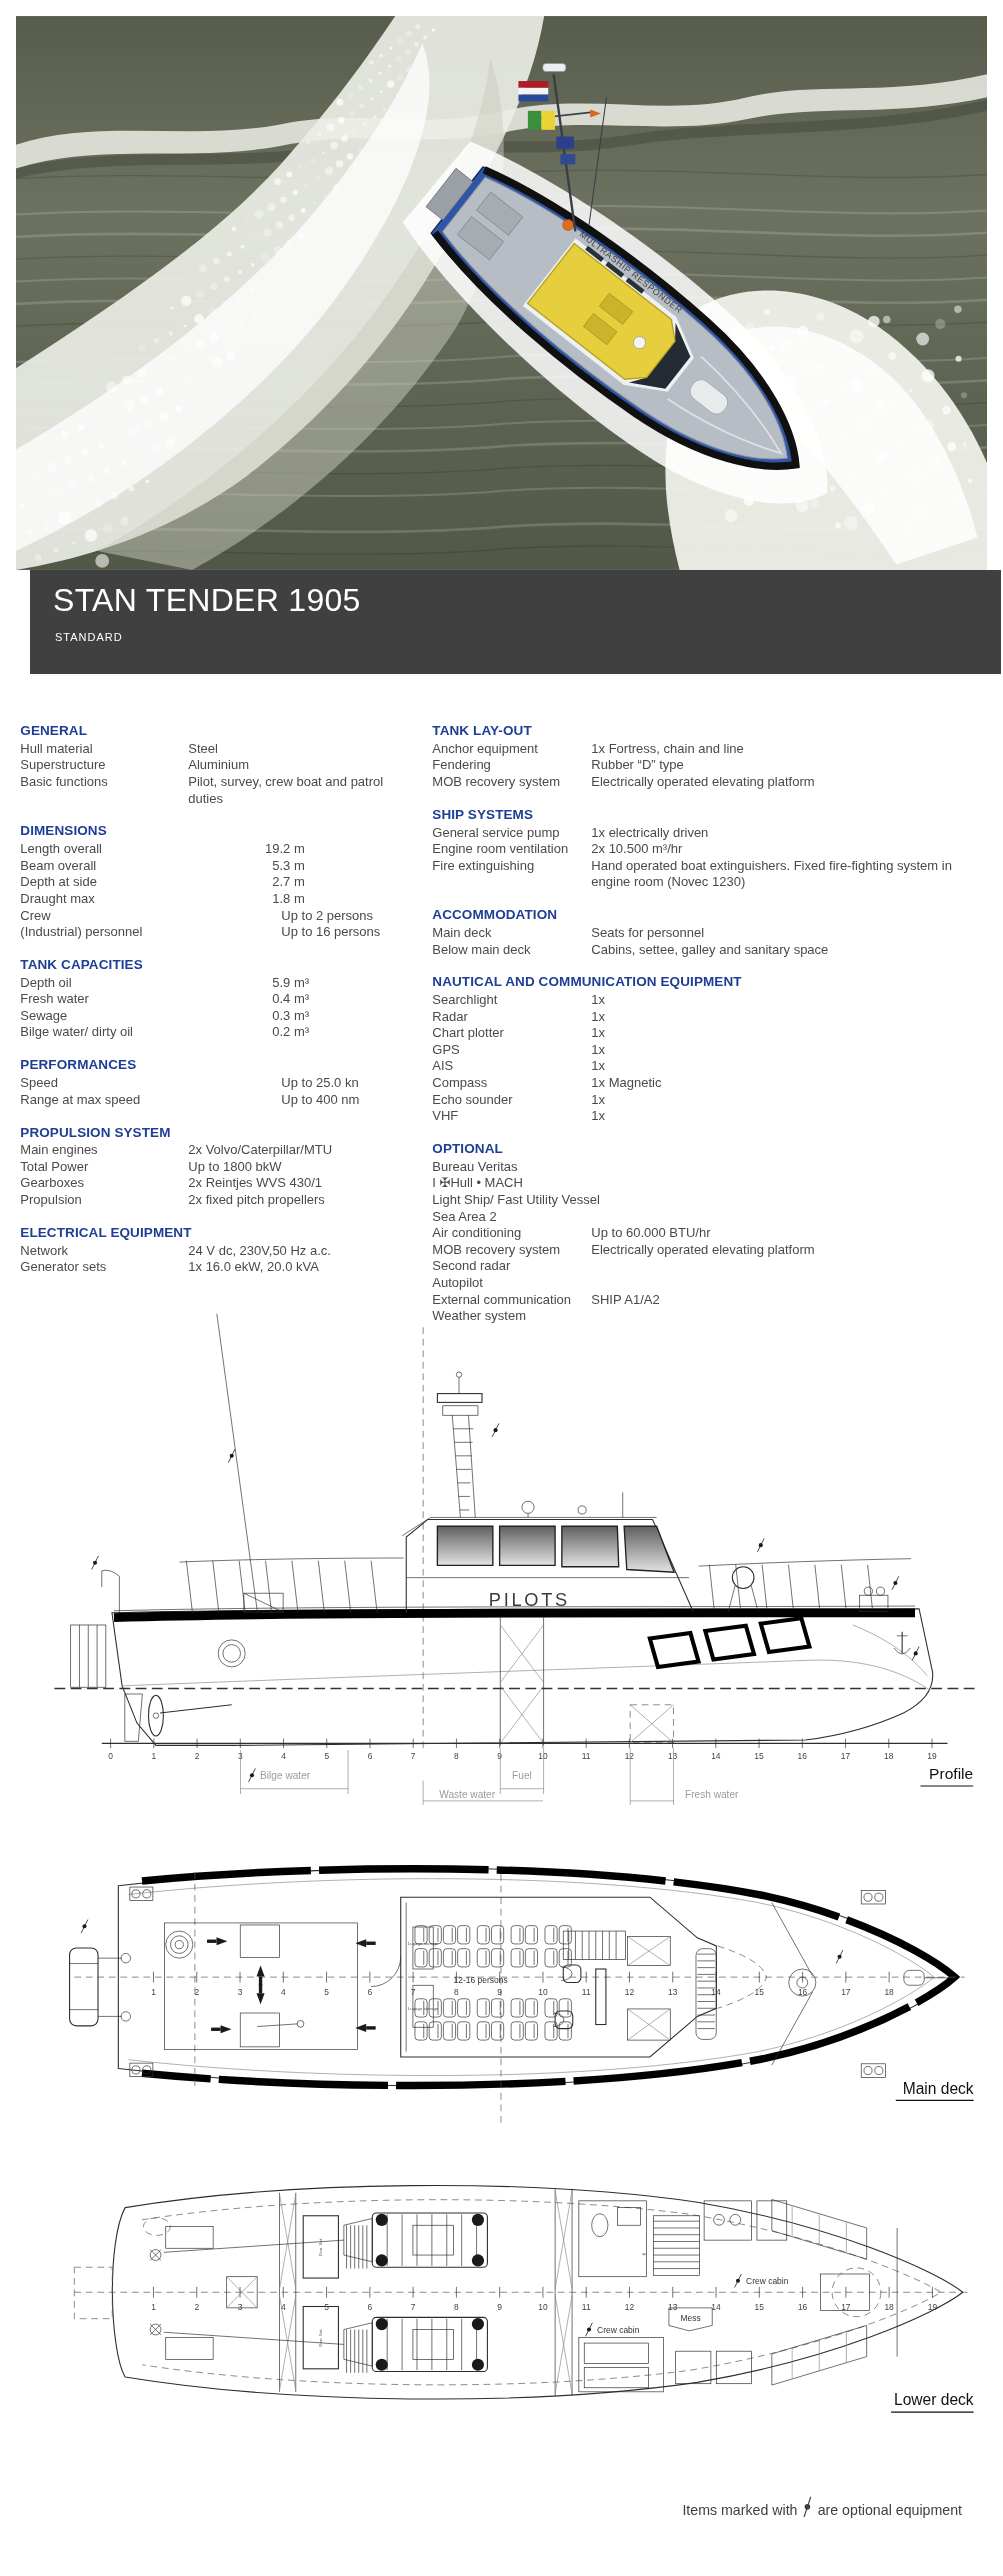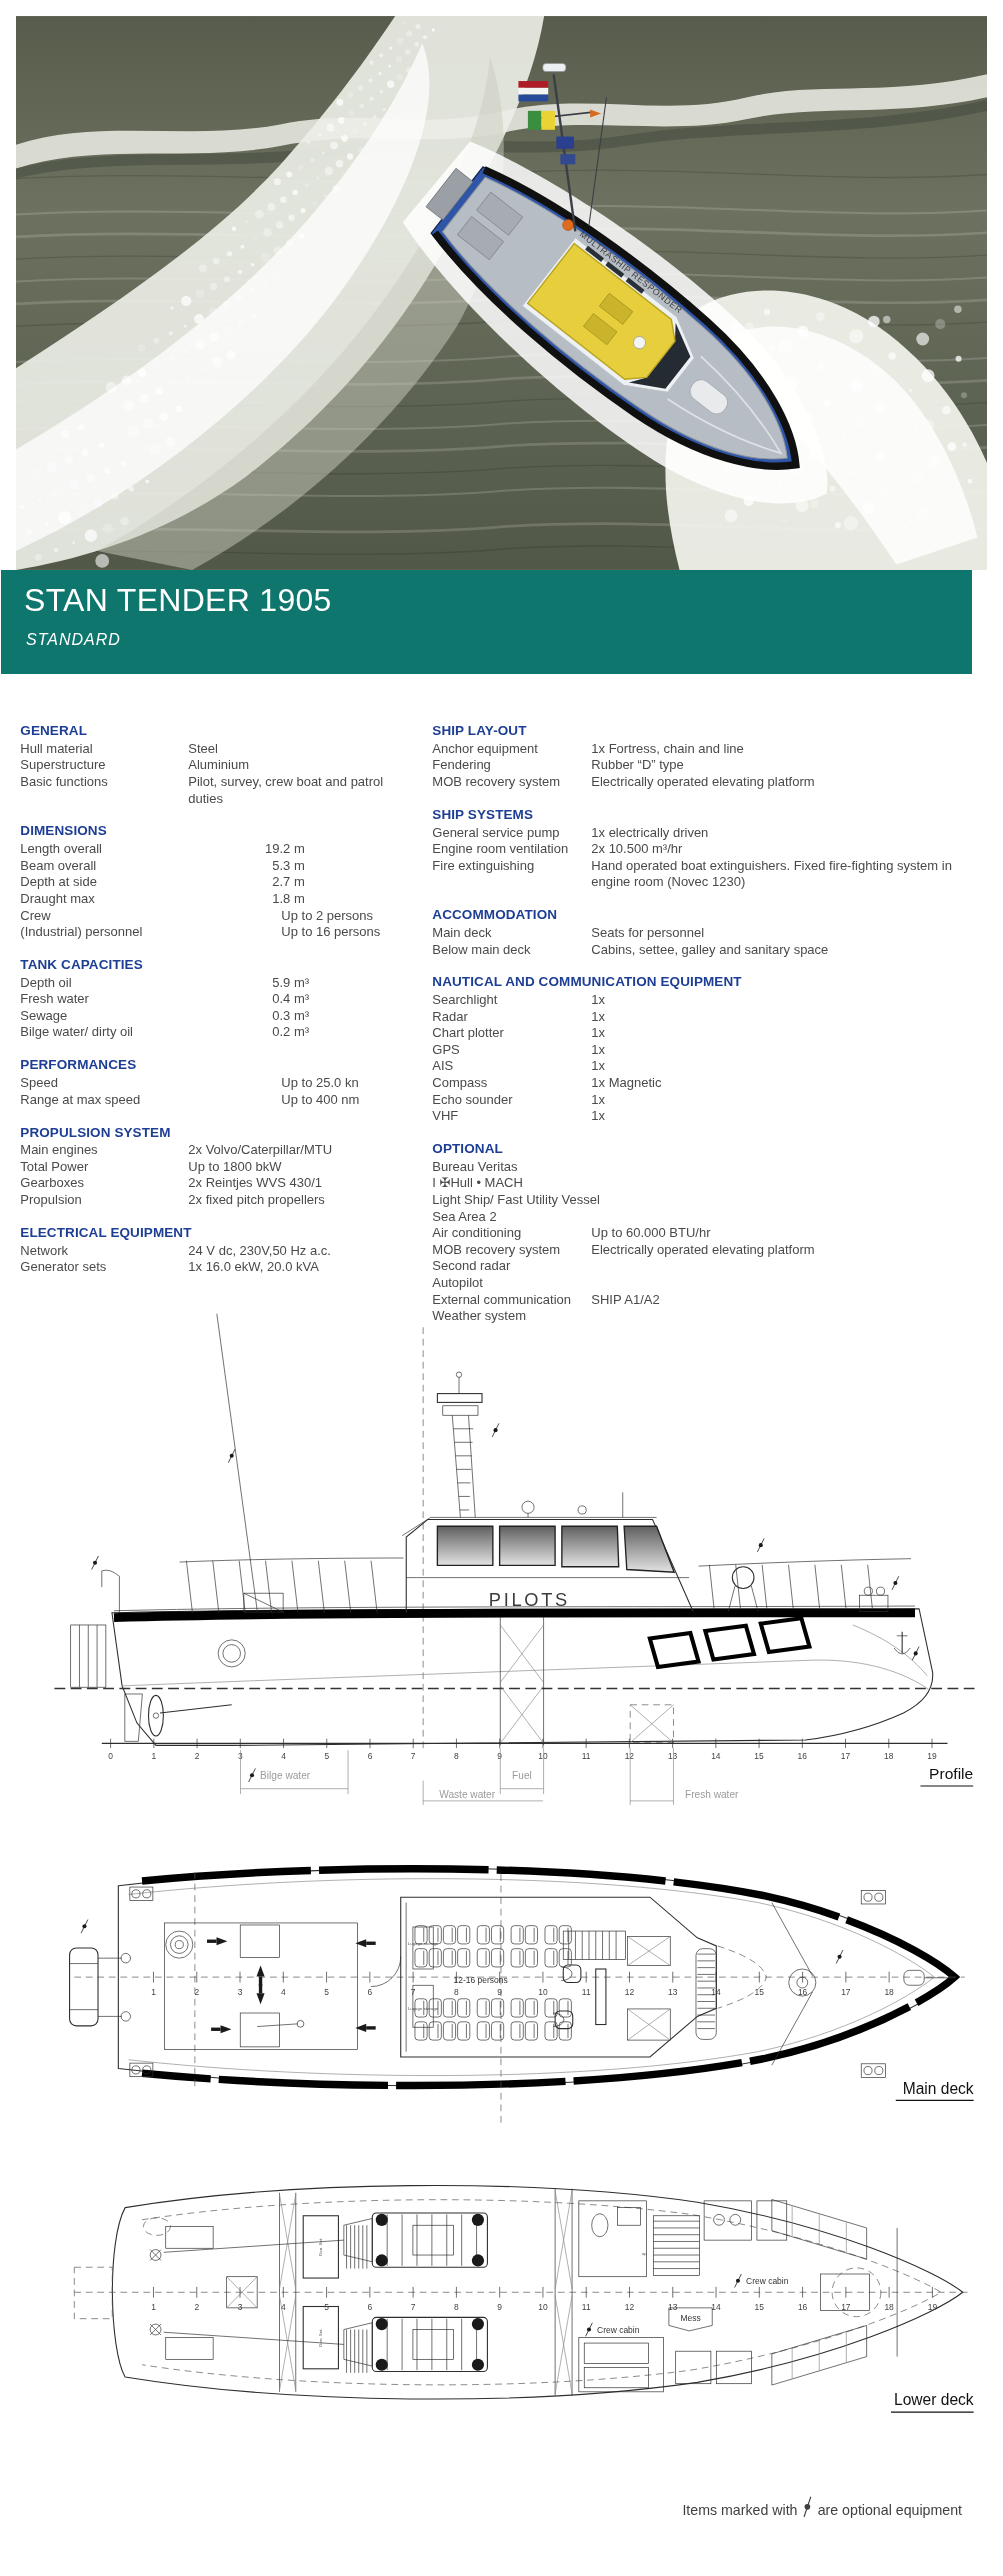--- a/index.html
+++ b/index.html
@@ -1,22 +1,22 @@
 <!DOCTYPE html>
 <html style="font-size:10.8px"><head>
 <meta charset="utf-8">
 <style>
   html,body{margin:0;padding:0;background:#ffffff;}
   body{width:1004px;height:2576px;position:relative;font-family:"Liberation Sans",sans-serif;}
   .page{position:absolute;left:0;top:0;width:1004px;height:2576px;background:#fff;overflow:hidden;}
 
   .photo{position:absolute;left:16.3px;top:16.3px;width:971px;height:554px;}
-  .banner{position:absolute;left:1px;top:570px;width:971px;height:104px;background:#0f766e;color:#fff;}
+  .banner{position:absolute;left:30px;top:570px;width:971px;height:104px;background:#404040;color:#fff;}
   .banner .title{position:absolute;left:23px;top:12.2px;font-size:32px;letter-spacing:0.3px;font-weight:400;}
-  .banner .subtitle{position:absolute;left:25px;top:61px;font-size:16px;letter-spacing:1px;font-weight:400;font-style:italic;}
+  .banner .subtitle{position:absolute;left:25px;top:61px;font-size:11px;letter-spacing:1px;font-weight:400;}
 
   .specs{position:absolute;left:20.3px;top:715px;width:967px;color:#4a4a4a;font-size:13px;}
   .speccol{position:absolute;top:0;}
   .speccol.left{left:0;width:396px;}
   .speccol.right{left:412px;width:562px;}
   .sec{margin:0;}
   .sech{color:#1d3e94;font-size:13.5px;font-weight:bold;margin:16.3px 0 2.7px 0;letter-spacing:0.1px;}
   .sec:first-child .sech{margin-top:8.1px;}
   .srow{display:flex;line-height:16.6px;min-height:16.6px;}
   .speccol.left .slbl{flex:0 0 168px;}
@@ -471,21 +471,21 @@
             <span class="sval">24 V dc, 230V,50 Hz a.c.</span>
           </div>
           <div class="srow">
             <span class="slbl">Generator sets</span>
             <span class="sval">1x 16.0 ekW, 20.0 kVA</span>
           </div>
         </div>
       </div>
     <div class="speccol right" id="spec-right">
         <div class="sec">
-          <div class="sech">SHIP LAY-OUT</div>
+          <div class="sech">TANK LAY-OUT</div>
           <div class="srow">
             <span class="slbl">Anchor equipment</span>
             <span class="sval">1x Fortress, chain and line</span>
           </div>
           <div class="srow">
             <span class="slbl">Fendering</span>
             <span class="sval">Rubber “D” type</span>
           </div>
           <div class="srow">
             <span class="slbl">MOB recovery system</span>

